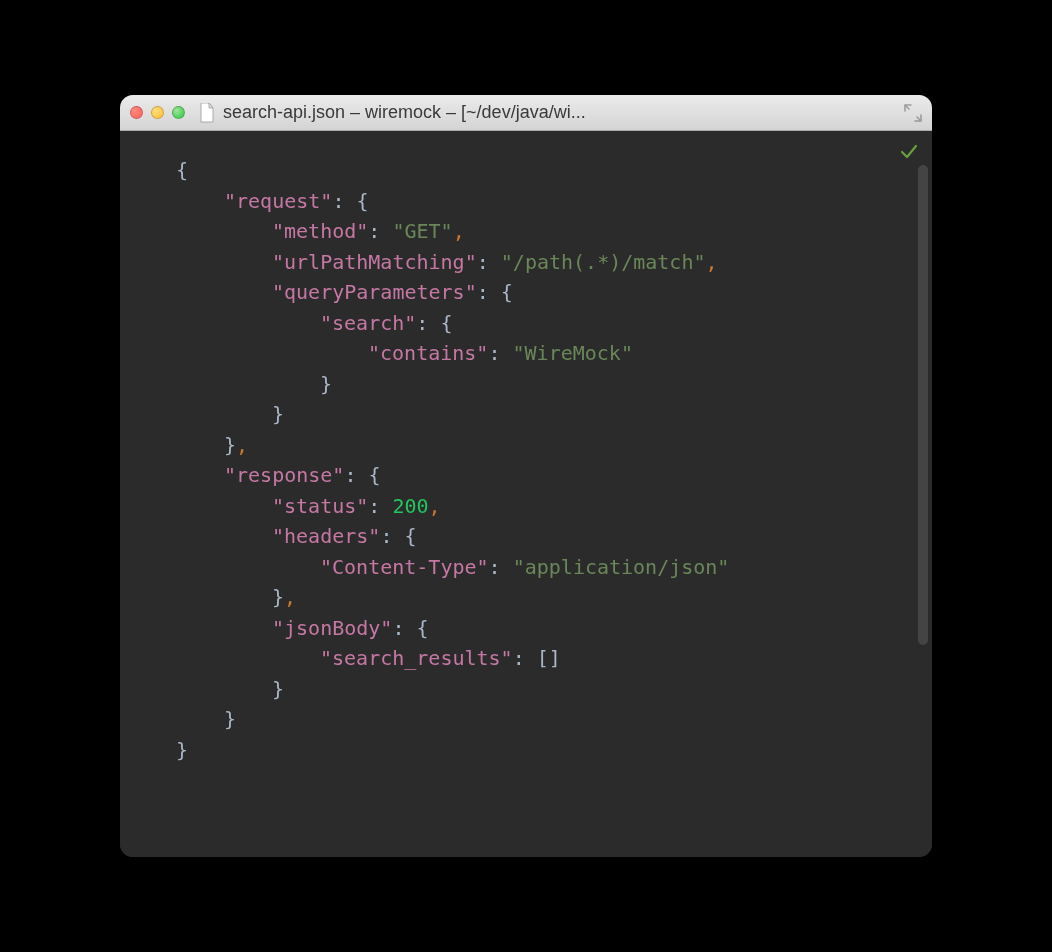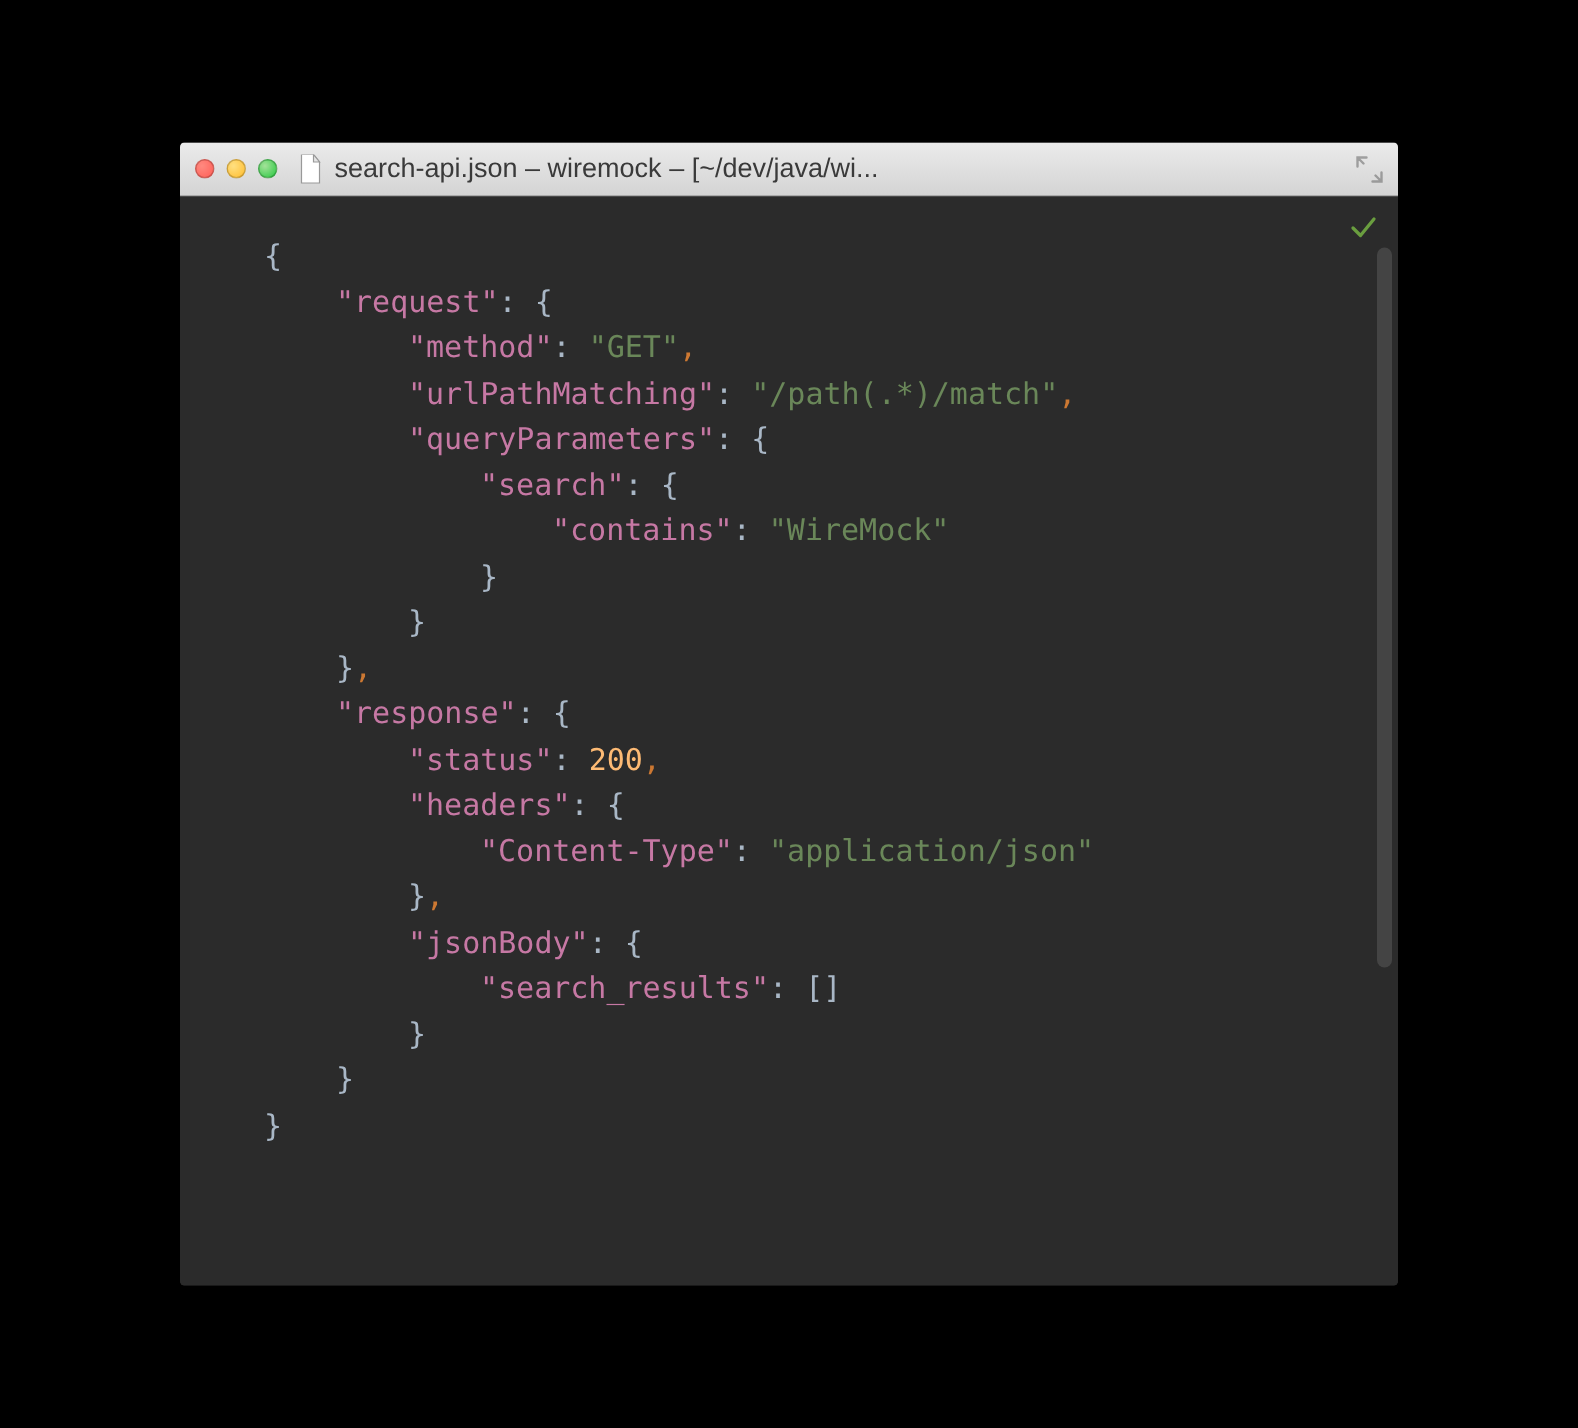--- a/index.html
+++ b/index.html
@@ -9,21 +9,21 @@
       height: 952px;
       display: flex;
       align-items: center;
       justify-content: center;
       font-family: "Helvetica Neue", Arial, sans-serif;
     }
     .window {
       width: 812px;
       height: 762px;
       background: #2b2b2b;
-      border-radius: 3px;
+      border-radius: 13px;
       box-shadow: 0 20px 60px rgba(0,0,0,0.8);
       overflow: hidden;
       display: flex;
       flex-direction: column;
       position: relative;
     }
     .titlebar {
       height: 36px;
       background: linear-gradient(to bottom, #ebebeb 0%, #d4d4d4 100%);
       border-bottom: 1px solid #aaa;
@@ -97,21 +97,21 @@
       position: absolute;
       top: 0;
       width: 10px;
       height: 480px;
       background: rgba(255,255,255,0.12);
       border-radius: 5px;
     }
     pre { white-space: pre; font-family: inherit; }
     .k  { color: #c678a4; } 
     .s  { color: #6a8759; } 
-    .n  { color: #fdba74; } 
+    .n  { color: #22c55e; } 
     .p  { color: #cc7832; } 
     .d  { color: #a9b7c6; } 
     .code-line { display: block; }
     .i1 { padding-left: 0; }
     .i2 { padding-left: 48px; }
     .i3 { padding-left: 96px; }
     .i4 { padding-left: 144px; }
     .i5 { padding-left: 192px; }
   </style>
 </head>

